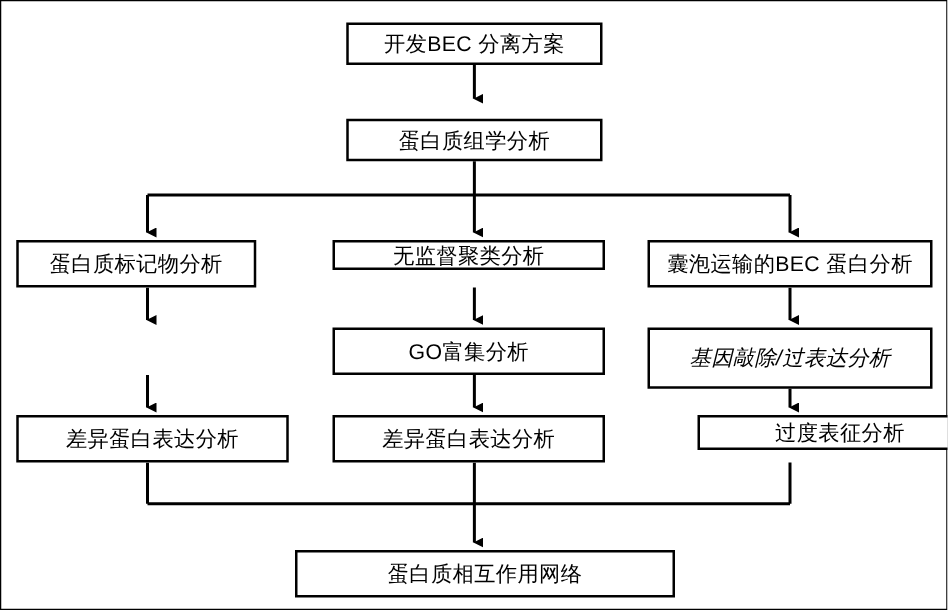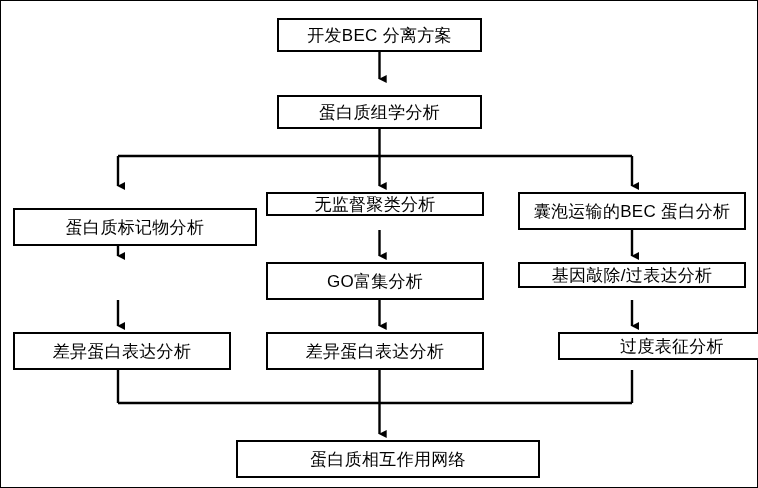--- a/index.html
+++ b/index.html
@@ -95,21 +95,21 @@
   </svg>
 
   <div class="node" style="left:277px; top:18px; width:205px; height:34px;">
     <span class="node-label">开发BEC 分离方案</span>
   </div>
 
   <div class="node" style="left:277px; top:95px; width:205px; height:34px;">
     <span class="node-label">蛋白质组学分析</span>
   </div>
 
-  <div class="node" style="left:13px; top:192px; width:244px; height:38px;margin-top:16px;">
+  <div class="node" style="left:13px; top:192px; width:192px; height:38px;">
     <span class="node-label">蛋白质标记物分析</span>
   </div>
 
 
   <div class="node" style="left:13px; top:332px; width:218px; height:38px;">
     <span class="node-label">差异蛋白表达分析</span>
   </div>
 
   <div class="node" style="left:266px; top:192px; width:218px; height:24px;">
     <span class="node-label">无监督聚类分析</span>
@@ -120,21 +120,21 @@
   </div>
 
   <div class="node" style="left:266px; top:332px; width:218px; height:38px;">
     <span class="node-label">差异蛋白表达分析</span>
   </div>
 
   <div class="node" style="left:518px; top:192px; width:228px; height:38px;">
     <span class="node-label">囊泡运输的BEC 蛋白分析</span>
   </div>
 
-  <div class="node" style="left:518px; top:262px; width:228px; height:26px;">
+  <div class="node" style="left:518px; top:262px; width:228px; height:49px;font-style:italic;">
     <span class="node-label">基因敲除/过表达分析</span>
   </div>
 
   <div class="node" style="left:518px; top:332px; width:228px; height:28px;margin-left:40px;">
     <span class="node-label">过度表征分析</span>
   </div>
 
   <div class="node" style="left:236px; top:440px; width:304px; height:38px;">
     <span class="node-label">蛋白质相互作用网络</span>
   </div>

